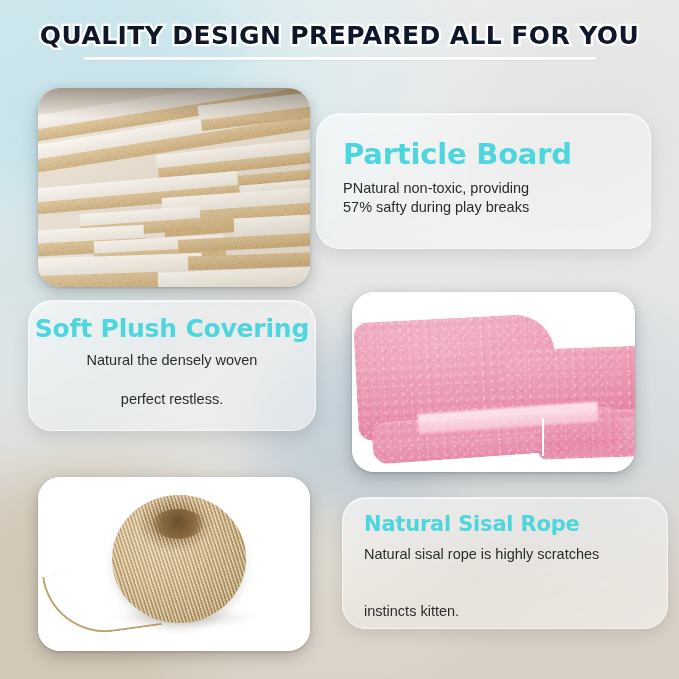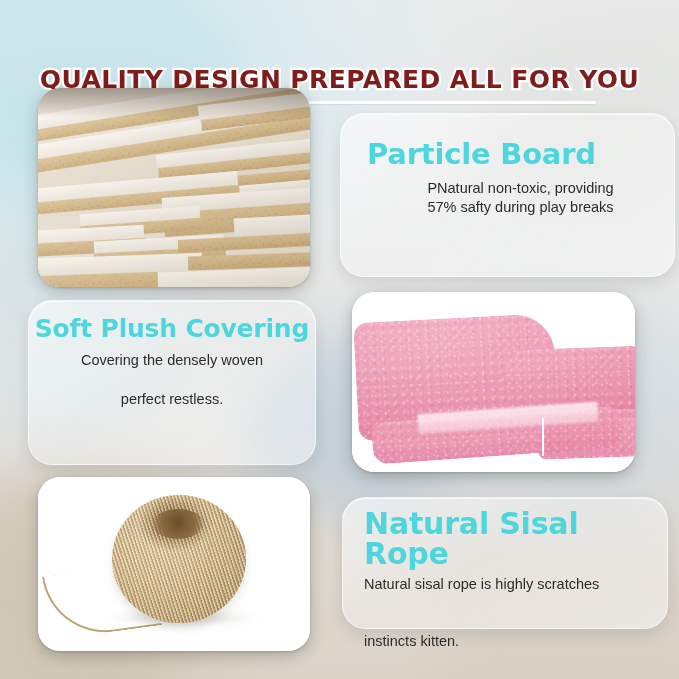--- a/index.html
+++ b/index.html
@@ -44,27 +44,26 @@
     position:absolute;left:0;right:0;top:20px;
     text-align:center;
     user-select:none;
   }
   .headline{
     display:inline-block;
     font-family:"DejaVu Sans", sans-serif;
     font-weight:bold;
     font-size:25px;
     letter-spacing:.4px;
-    color:#7f1d1d;
+    color:#0f172a;
     padding:2px 10px 5px;
     line-height:1.08;
     -webkit-text-stroke:4.5px #ffffff;
     paint-order:stroke fill;
     text-shadow:0 0 2px rgba(255,255,255,.95);
-    margin-top:44px;
   }
   .headline-underline{
     margin:3px auto 0;
     height:2.5px;width:512px;
     background:#ffffff;
     border-radius:2px;
     box-shadow:0 1px 1px rgba(0,0,0,.06);
   }
 
   
@@ -94,34 +93,34 @@
     margin:0;
   }
   .card-body{
     font-family:"Liberation Sans", sans-serif;
     color:#2b2b2b;
     margin:0;
   }
 
   
   #pb-photo{left:38px;top:88px;width:272px;height:199px;}
-  #pb-text{left:340px;top:113px;width:335px;height:164px;}
+  #pb-text{left:316px;top:113px;width:335px;height:136px;}
   #pb-text .card-title{font-size:29px;line-height:32px;margin:24px 0 0 26px;}
-  #pb-text .card-body{font-size:14.5px;line-height:19px;margin:9px 0 0 26px;text-align:center;}
-
-  
-  #sp-text{left:28px;top:300px;width:288px;height:165px;}
+  #pb-text .card-body{font-size:14.5px;line-height:19px;margin:9px 0 0 26px;}
+
+  
+  #sp-text{left:28px;top:300px;width:288px;height:131px;}
   #sp-text .card-title{font-size:25px;line-height:28px;margin:14px 0 0 0;text-align:center;}
   #sp-text .card-body{font-size:14.5px;line-height:19.5px;margin:8px 14px 0 14px;text-align:center;}
   #sp-photo{left:352px;top:292px;width:283px;height:180px;}
 
   
   #sr-photo{left:38px;top:477px;width:272px;height:174px;}
   #sr-text{left:342px;top:497px;width:326px;height:132px;}
-  #sr-text .card-title{font-size:30px;line-height:30px;margin:11px 0 5px 21px;}
+  #sr-text .card-title{font-size:21px;line-height:30px;margin:11px 0 5px 21px;}
   #sr-text .card-body{font-size:14.5px;line-height:19px;margin:6px 8px 0 21px;}
 
   
   .pb-scene{position:absolute;inset:0;background:linear-gradient(180deg,#efe7dc 0%,#e8ddcd 55%,#efe9e0 100%);}
   .plank{position:absolute;border-radius:1px;}
   .plank .face{position:absolute;inset:0;}
   .chip{
     background-image:
       radial-gradient(1.4px 1.4px at 12% 35%, rgba(150,115,65,.55), rgba(0,0,0,0) 60%),
       radial-gradient(1.6px 1.6px at 28% 70%, rgba(120,88,48,.5), rgba(0,0,0,0) 60%),
@@ -297,21 +296,21 @@
     <h2 class="card-title">Particle Board</h2>
     <p class="card-body">
       <span>PNatural non-toxic, providing</span><br>
       <span>57% safty during play breaks</span>
     </p>
   </div>
 
   <div class="text-card" id="sp-text">
     <h2 class="card-title">Soft Plush Covering</h2>
     <p class="card-body">
-      <span>Covering the densely woven</span><br>
+      <span>Natural the densely woven</span><br>
       <br>
       <span>perfect restless.</span>
     </p>
   </div>
 
   <div class="photo-card" id="sp-photo">
     <div class="plush-scene">
       <div class="fur" style="left:4px;top:26px;width:200px;height:118px;border-radius:14px 40px 18px 14px;transform:rotate(-3deg);"></div>
       <div class="fur" style="left:150px;top:56px;width:140px;height:72px;border-radius:30px 10px 10px 26px;transform:rotate(-2deg);"></div>
       <div class="fur" style="left:20px;top:122px;width:250px;height:42px;border-radius:16px;transform:rotate(-4deg);opacity:.92;"></div>

